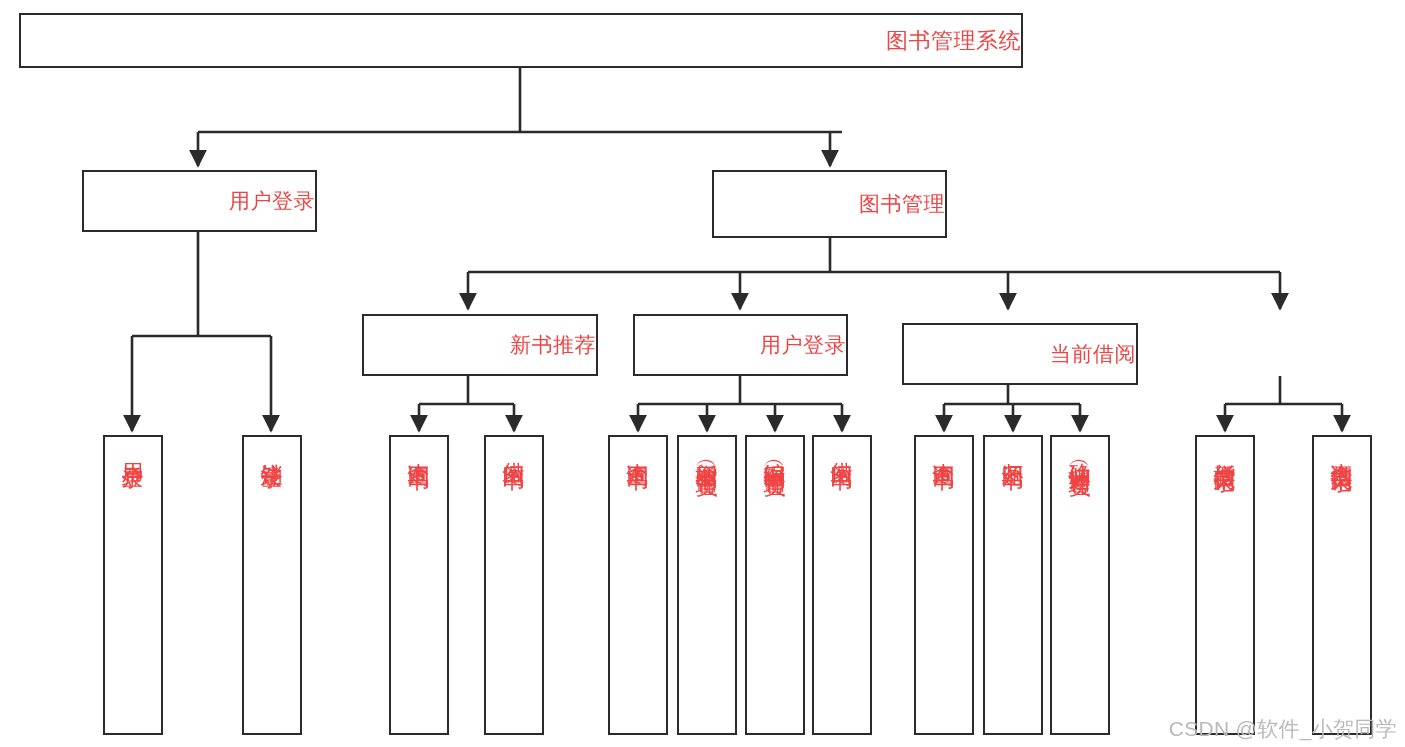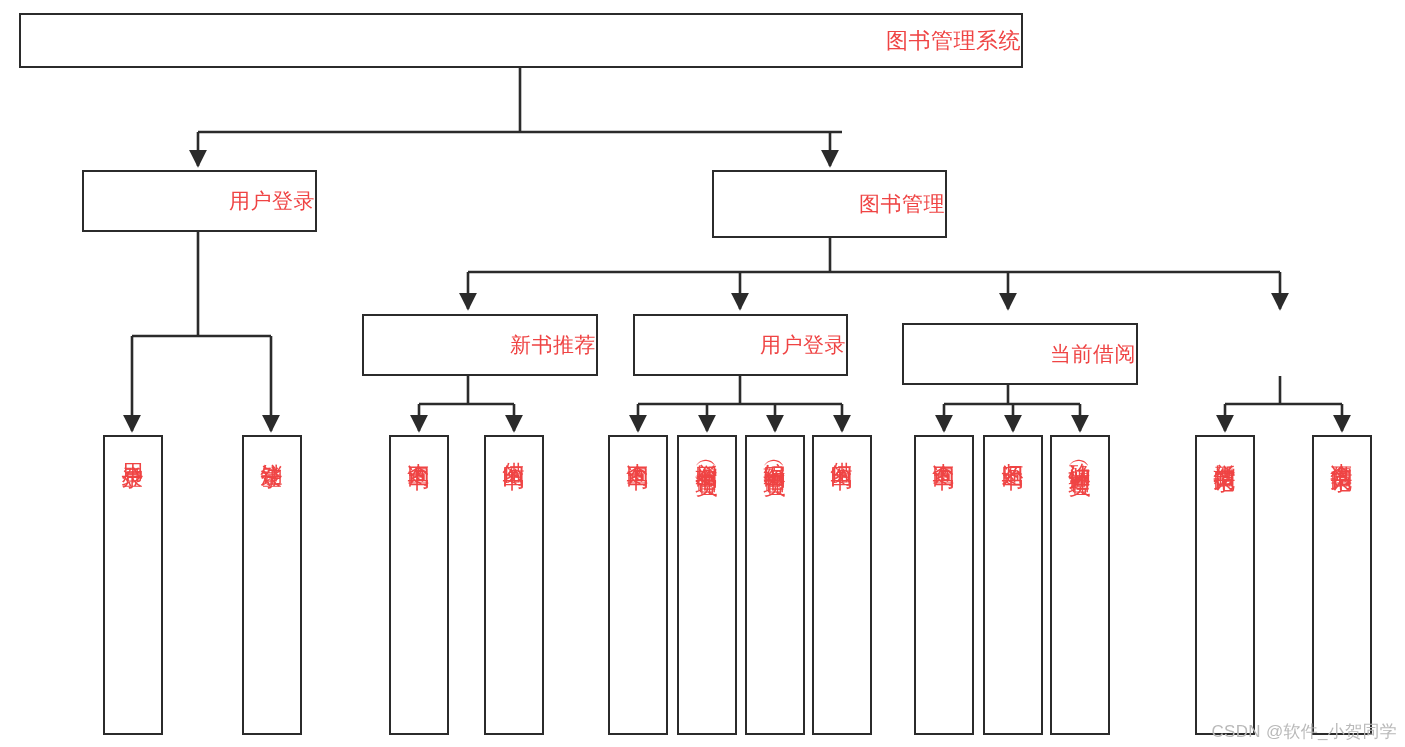--- a/index.html
+++ b/index.html
@@ -58,21 +58,21 @@
     text-orientation: upright;
     font-size: 22px;
     line-height: 1.05;
     letter-spacing: 2px;
     margin: 0 auto;
   }
   .watermark {
     position: absolute;
     right: 8px;
     bottom: 4px;
-    font-size: 17px;
+    font-size: 21px;
     color: #b9b9b9;
     white-space: nowrap;
     z-index: 5;
     letter-spacing: 0.3px;
   }
 </style>
 </head>
 <body>
 
 <div id="canvas">

